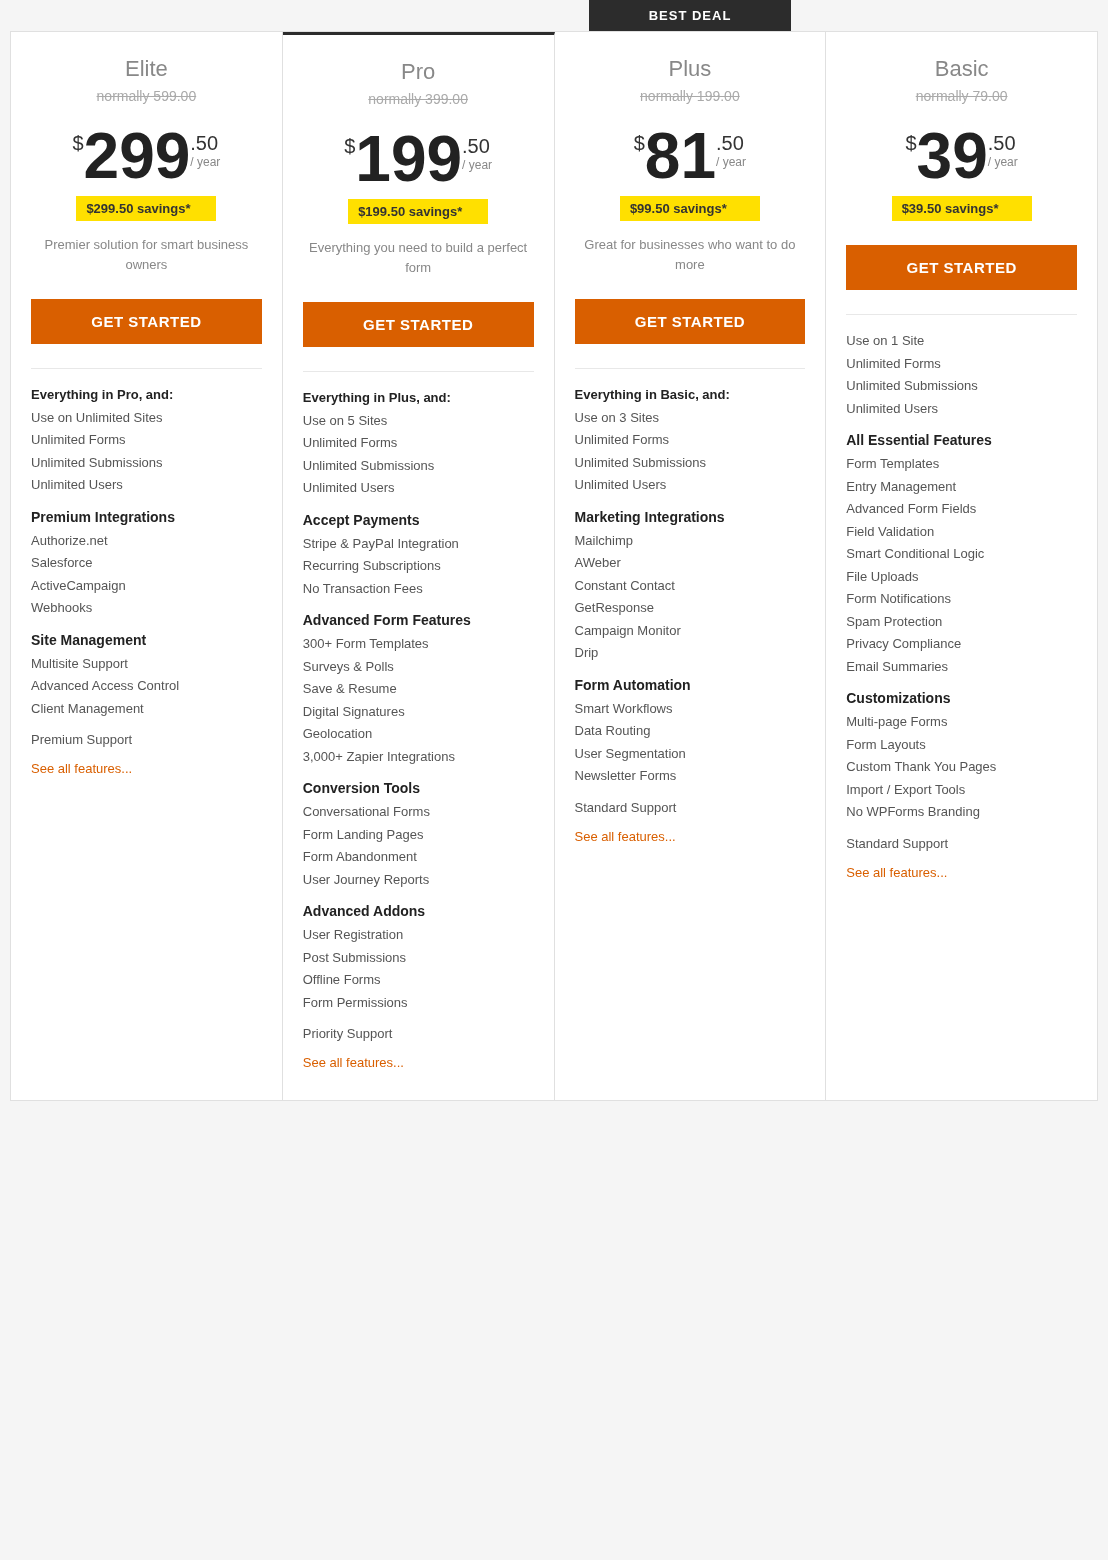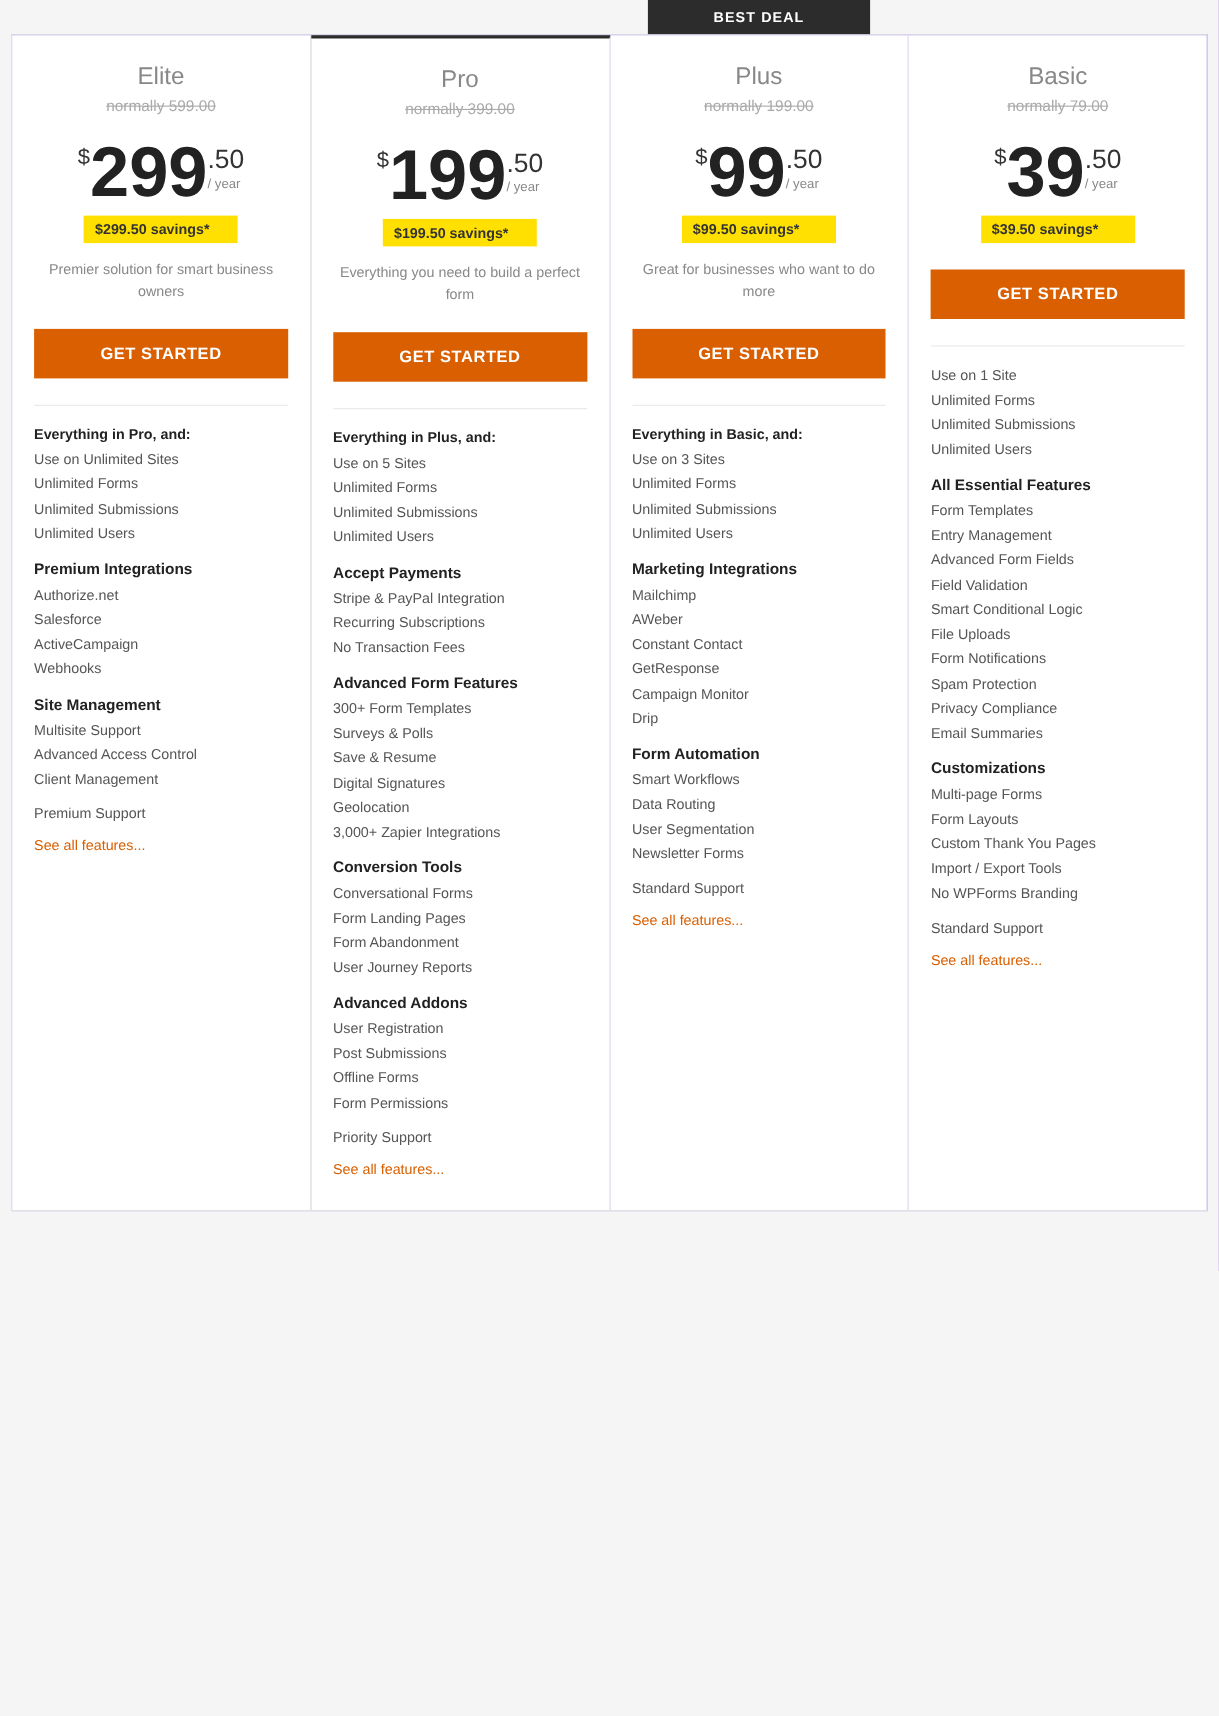--- a/index.html
+++ b/index.html
@@ -32,21 +32,21 @@
     .best-deal-banner-container {
       width: 25%;
       display: flex;
       justify-content: center;
       margin-left: 25%; 
     }
     .columns-row {
       display: flex;
       width: 100%;
       border: 1px solid #e0e0e0;
-      background: #8b5cf6;
+      background: #4d7c0f;
     }
     .col {
       flex: 1;
       padding: 24px 20px 30px 20px;
       border-right: 1px solid #e0e0e0;
       background: #fff;
     }
     .col:last-child { border-right: none; }
     .col.pro-col {
       border-top: 3px solid #2c2c2c;
@@ -84,21 +84,21 @@
       color: #222;
       line-height: 1;
     }
     .price-cents-year {
       display: flex;
       flex-direction: column;
       align-items: flex-start;
       margin-top: 8px;
     }
     .price-cents {
-      font-size: 24px;
+      font-size: 20px;
       color: #333;
       font-weight: 400;
     }
     .price-year {
       font-size: 12px;
       color: #888;
     }
     .savings-badge {
       background: #ffe000;
       color: #333;
@@ -263,21 +263,21 @@
         <div class="feature-item">Offline Forms</div>
         <div class="feature-item">Form Permissions</div>
         <div class="premium-support">Priority Support</div>
         <a class="see-all" href="#">See all features...</a>
       </div>
       <div class="col">
         <div class="plan-name">Plus</div>
         <div class="original-price">normally 199.00</div>
         <div class="price-row">
           <span class="price-dollar">$</span>
-          <span class="price-main">99</span>
+          <span class="price-main">81</span>
           <div class="price-cents-year">
             <span class="price-cents">.50</span>
             <span class="price-year">/ year</span>
           </div>
         </div>
         <span class="savings-badge">$99.50 savings*</span>
         <div class="plan-desc">Great for businesses who want to do more</div>
         <button class="get-started-btn">GET STARTED</button>
         <hr class="divider">
         <div class="feature-item bold-first">Everything in Basic, and:</div>

